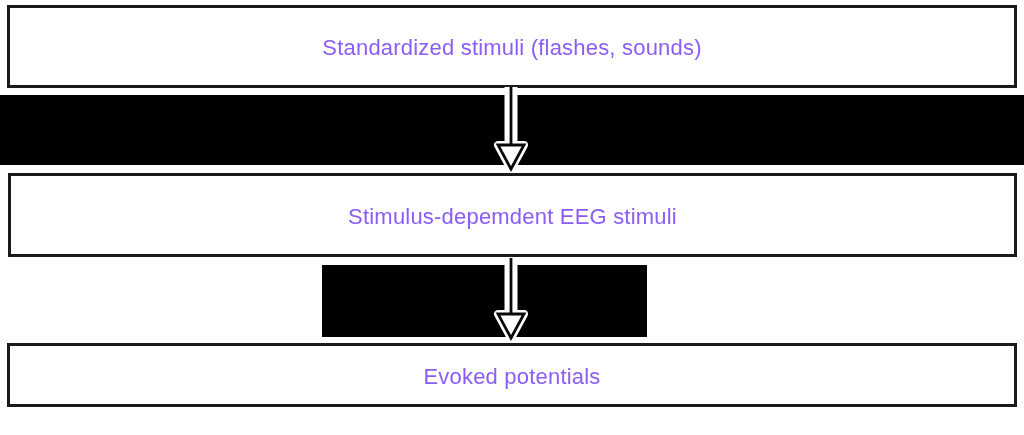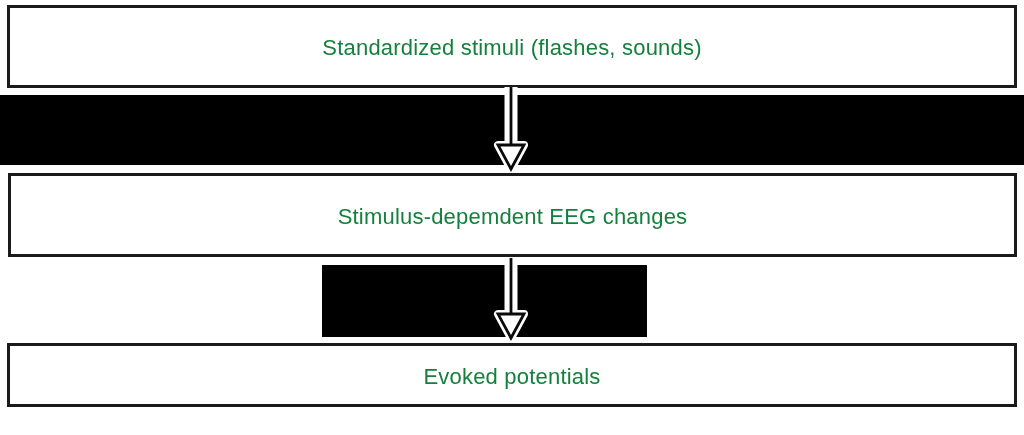--- a/index.html
+++ b/index.html
@@ -18,21 +18,21 @@
   .flow-box {
     position: absolute;
     box-sizing: border-box;
     background: #ffffff;
     border: 3px solid #1b1b1b;
     display: flex;
     align-items: center;
     justify-content: center;
   }
   .flow-box .label {
-    color: #15803d;
+    color: #8b5cf6;
     font-size: 22px;
     line-height: 1.2;
     letter-spacing: 0.2px;
     text-align: center;
     padding-top: 4px;
   }
   .box-1 { left: 7px;  top: 5px;   width: 1010px; height: 83px; }
   .box-2 { left: 8px;  top: 173px; width: 1009px; height: 84px; }
   .box-3 { left: 7px;  top: 343px; width: 1010px; height: 64px; }
 
@@ -65,21 +65,21 @@
   <svg class="arrow-svg arrow-1" viewBox="0 0 44 86">
 
     <line x1="22" y1="0" x2="22" y2="60" stroke="#ffffff" stroke-width="13"></line>
     <path d="M9 58 L35 58 L22 82 Z" fill="#ffffff" stroke="#ffffff" stroke-width="8" stroke-linejoin="round"></path>
 
     <line x1="22" y1="0" x2="22" y2="60" stroke="#0a0a0a" stroke-width="2.8"></line>
     <path d="M9 58 L35 58 L22 82 Z" fill="#ffffff" stroke="#0a0a0a" stroke-width="2.8" stroke-linejoin="miter"></path>
   </svg>
 
   <div class="flow-box box-2">
-    <div class="label">Stimulus-depemdent EEG changes</div>
+    <div class="label">Stimulus-depemdent EEG stimuli</div>
   </div>
 
   <div class="band band-partial"></div>
 
   <svg class="arrow-svg arrow-2" viewBox="0 0 44 84">
 
     <line x1="22" y1="0" x2="22" y2="58" stroke="#ffffff" stroke-width="13"></line>
     <path d="M9 56 L35 56 L22 80 Z" fill="#ffffff" stroke="#ffffff" stroke-width="8" stroke-linejoin="round"></path>
 
     <line x1="22" y1="0" x2="22" y2="58" stroke="#0a0a0a" stroke-width="2.8"></line>

